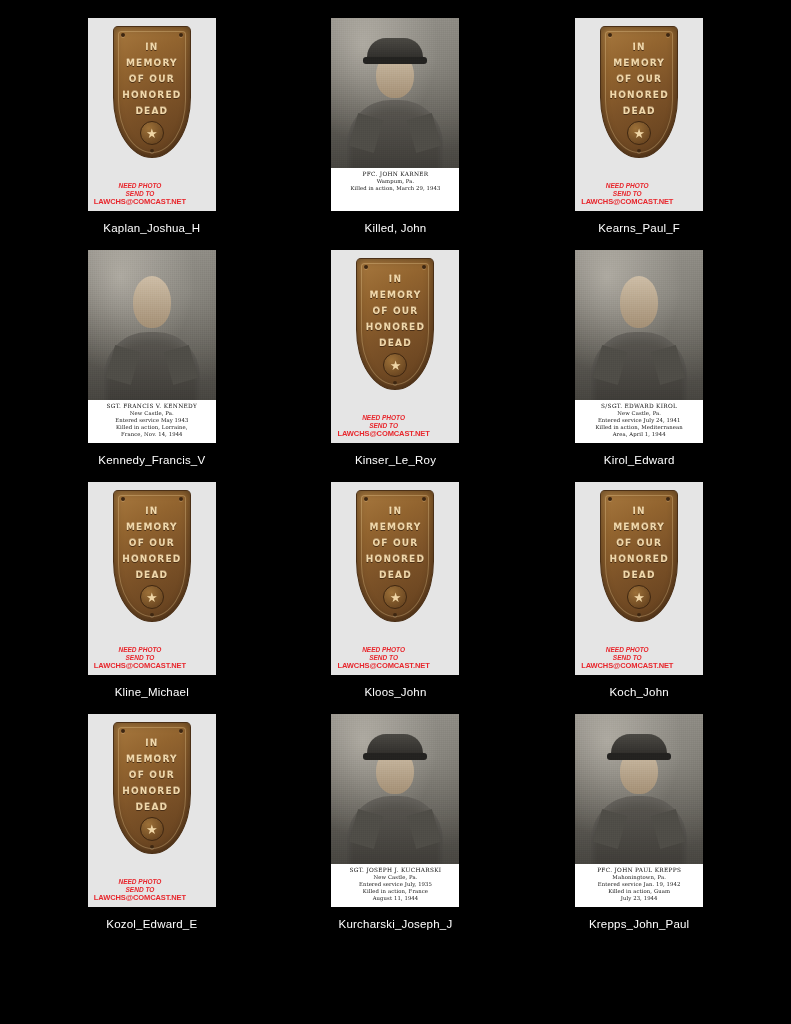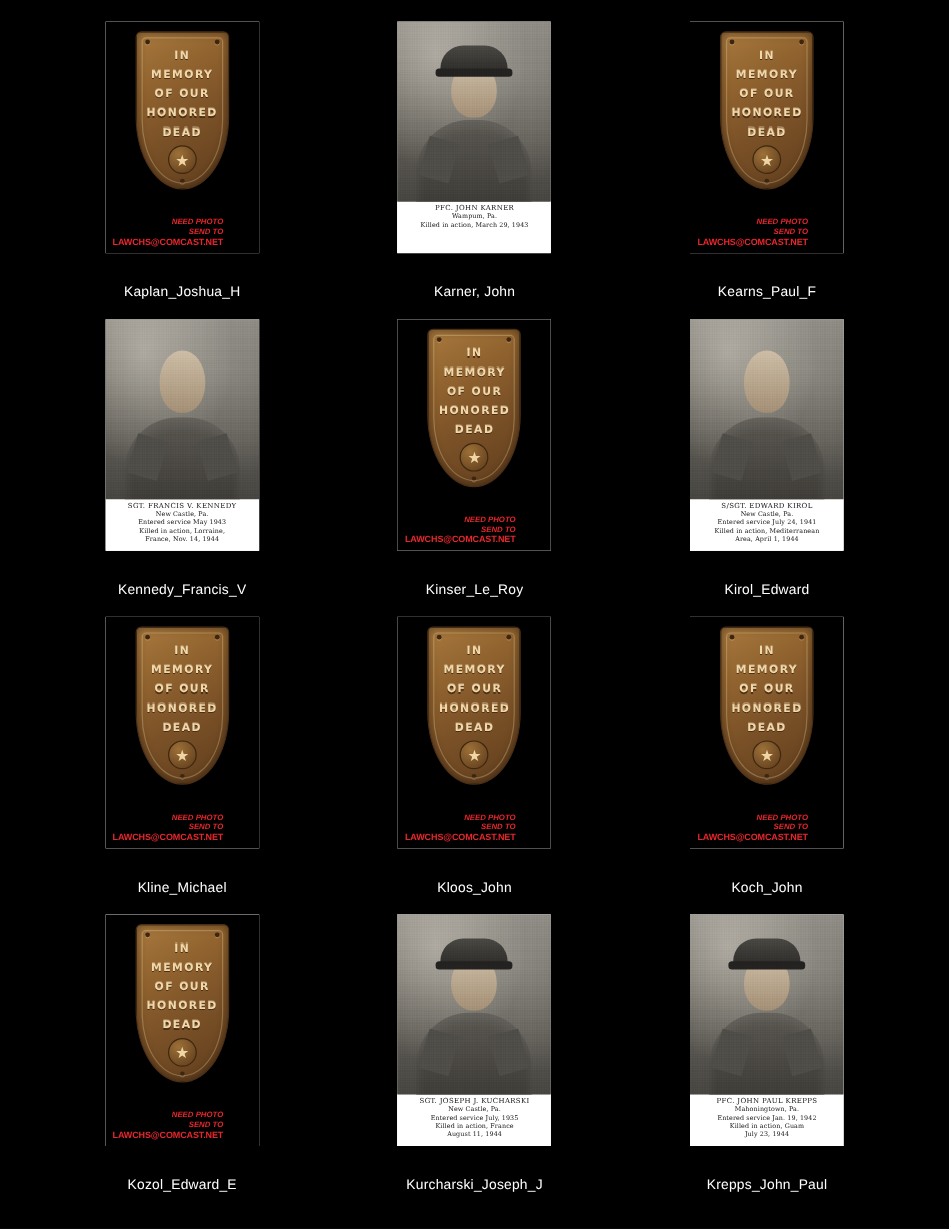--- a/index.html
+++ b/index.html
@@ -35,33 +35,33 @@
     background: #ffffff;
     position: relative;
     overflow: hidden;
     display: flex;
     flex-direction: column;
     align-items: center;
   }
   .caption {
     color: #ffffff;
     font-size: 11.5px;
-    margin-top: 27px;
+    margin-top: 11px;
     margin-bottom: 16px;
     text-align: center;
     letter-spacing: 0.2px;
     white-space: nowrap;
   }
 
   
   .plaque-wrap {
     width: 128px;
     height: 246px;
     position: relative;
-    background: #000000;
+    background: #e5e5e5;
   }
   .plaque {
     position: absolute;
     left: 50%;
     transform: translateX(-50%);
     top: 8px;
     width: 78px;
     height: 132px;
     background: linear-gradient(150deg, #a8793f 0%, #92642f 28%, #7d5328 55%, #6d4722 80%, #5d3b1c 100%);
     border-radius: 5px 5px 40px 40px / 5px 5px 62px 62px;
@@ -119,21 +119,21 @@
   .need-photo {
     position: absolute;
     left: 6px;
     bottom: 5px;
     color: #e8262c;
     font-family: "Liberation Sans", sans-serif;
     font-weight: bold;
     font-style: italic;
     font-size: 6.5px;
     line-height: 8px;
-    text-align: right;
+    text-align: center;
   }
   .need-photo .email {
     font-style: normal;
     font-size: 7.5px;
     letter-spacing: -0.1px;
   }
 
   
   .photo-wrap {
     width: 128px;
@@ -276,21 +276,21 @@
             <div class="cap"></div>
             <div class="grain"></div>
           </div>
           <div class="photo-caption">
             <span class="nm">PFC. JOHN KARNER</span>
             <span class="ln">Wampum, Pa.</span>
             <span class="ln">Killed in action, March 29, 1943</span>
           </div>
         </div>
       </div>
-      <div class="caption">Karner, John</div>
+      <div class="caption">Killed, John</div>
     </div>
     <div class="cell">
       <div class="thumb">
         <div class="plaque-wrap">
           <div class="plaque">
             <span class="rivet tl"></span>
             <span class="rivet tr"></span>
             <span class="rivet bc"></span>
             <div class="plaque-text">
               <div>IN</div>

